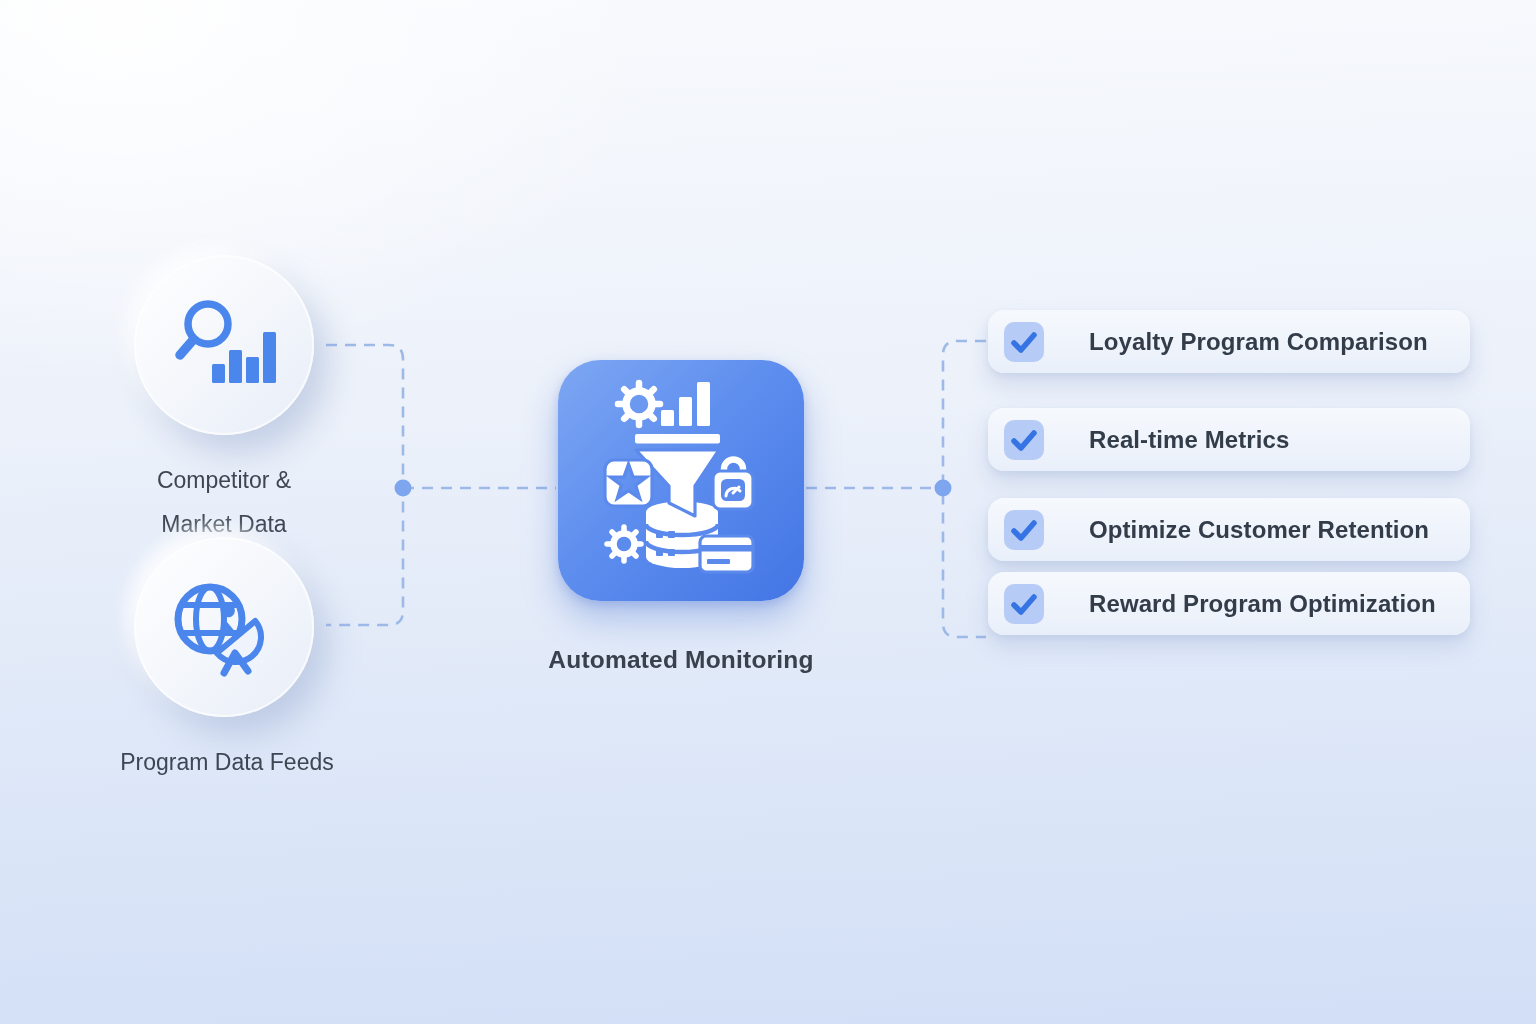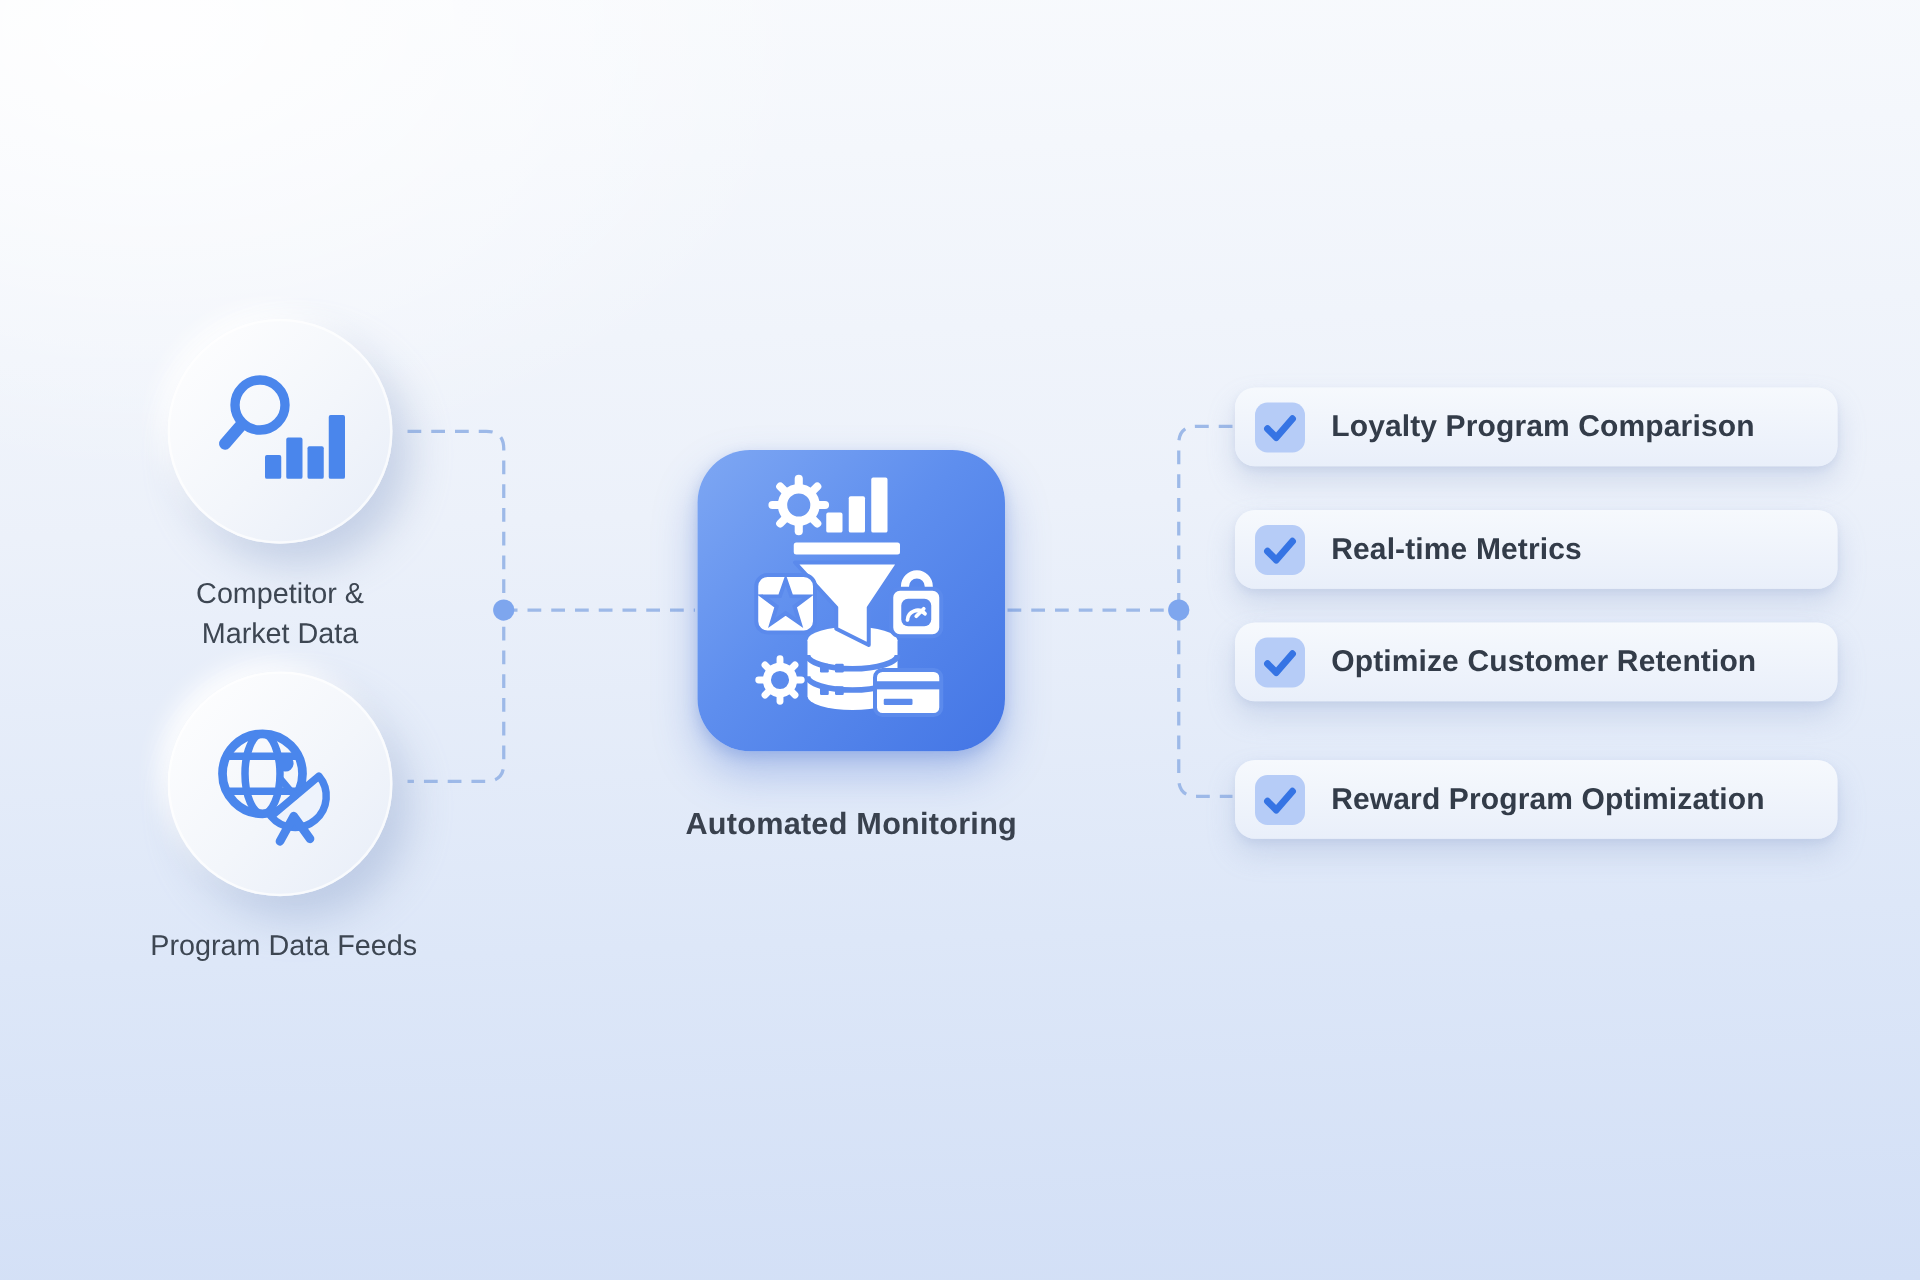--- a/index.html
+++ b/index.html
@@ -36,21 +36,21 @@
     justify-content: center;
   }
   .circle-1 { left: 134px; top: 255px; }
   .circle-2 { left: 134px; top: 537px; }
 
   .source-label {
     position: absolute;
     color: #3d4652;
     font-size: 23px;
     font-weight: 500;
-    line-height: 32px;
+    line-height: 44px;
     text-align: center;
   }
   .label-1 { left: 144px; top: 458px; width: 160px; }
   .label-2 { left: 92px;  top: 740px; width: 270px; }
 
   .hub {
     position: absolute;
     left: 558px; top: 360px;
     width: 246px; height: 241px;
     border-radius: 42px;
@@ -77,25 +77,26 @@
     left: 988px;
     width: 482px; height: 63px;
     border-radius: 16px;
     background: linear-gradient(180deg, #f6f9fd 0%, #e9effa 100%);
     box-shadow:
       0 12px 22px rgba(140, 162, 203, 0.28),
       0 3px 6px rgba(140, 162, 203, 0.16);
     display: flex;
     align-items: center;
     padding-left: 16px;
+    gap: 24px;
   }
   .card-1 { top: 310px; }
   .card-2 { top: 408px; text-align: right; }
   .card-3 { top: 498px; }
-  .card-4 { top: 608px; }
+  .card-4 { top: 572px; }
 
   .checkbox {
     width: 40px; height: 40px;
     border-radius: 10px;
     background: #b6ccf7;
     flex: 0 0 auto;
     display: flex;
     align-items: center;
     justify-content: center;
     cursor: pointer;

